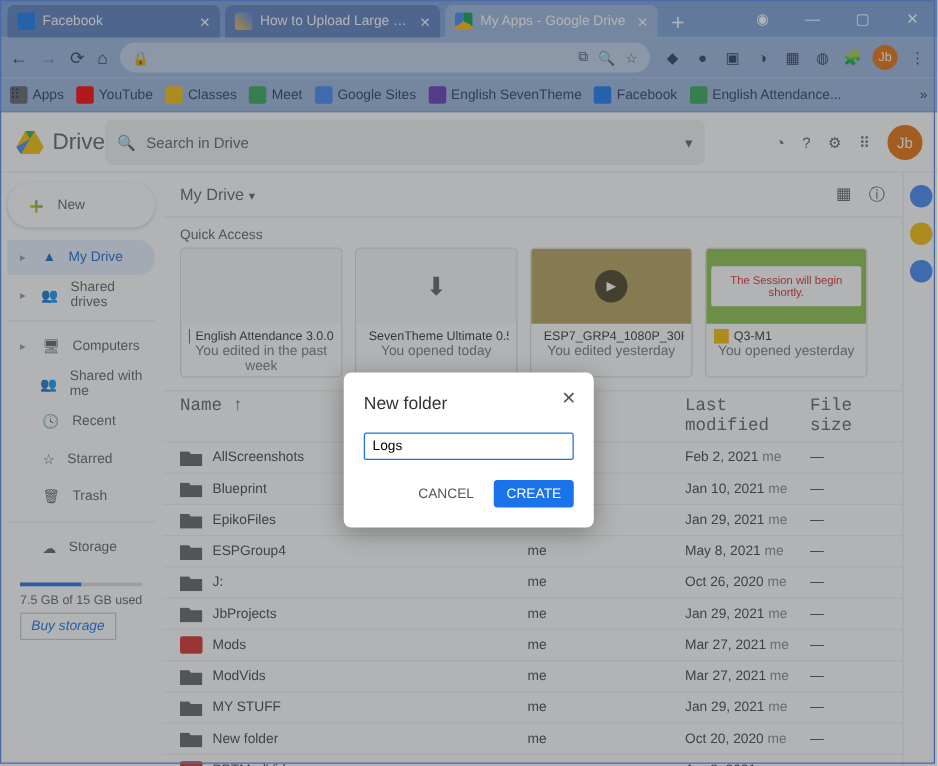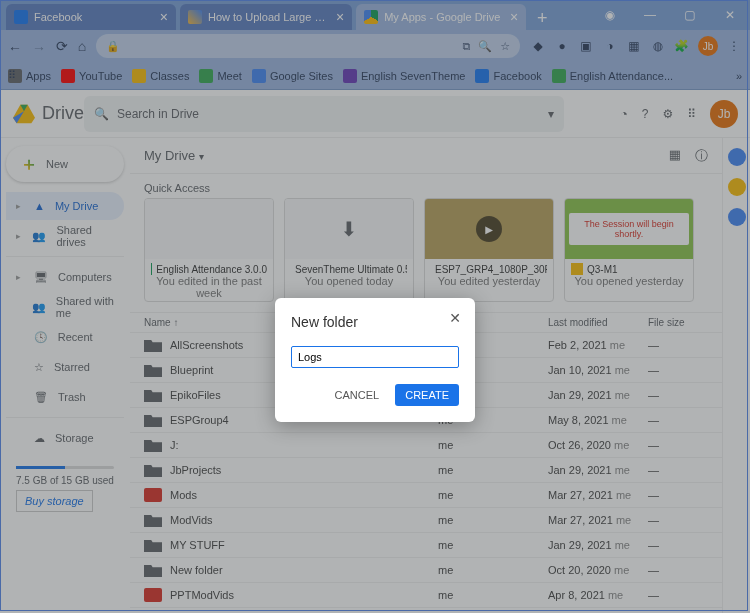--- a/index.html
+++ b/index.html
@@ -49,24 +49,24 @@
   .pathbar { height: 36px; display: flex; align-items: center; padding: 0 14px; color: #5f6368; font-size: 13px; border-bottom: 1px solid #eee; }
   .pathbar .viewicons { margin-left: auto; display: flex; gap: 14px; color: #5f6368; }
   .qalabel { font-size: 11px; color: #5f6368; padding: 8px 14px 4px; }
   .qarow { display: flex; gap: 10px; padding: 0 14px 10px; }
   .qacard { width: 130px; border: 1px solid #ddd; border-radius: 4px; overflow: hidden; }
   .qathumb { height: 60px; background: #f8f9fa; display: flex; align-items: center; justify-content: center; position: relative; font-size: 10px;}
   .qafoot { height: 42px; padding: 4px 6px; }
   .qafoot .t { font-size: 10px; color: #333; white-space: nowrap; overflow: hidden; text-overflow: ellipsis; display: flex; align-items: center; gap: 4px;}
   .qafoot .s { font-size: 11px; color: #777; text-align: center; }
   .ficon { width: 12px; height: 12px; display: inline-block; }
-  .tblhdr { display: flex; padding: 4px 14px; font-size: 10px; color: #5f6368; border-top: 1px solid #eee; }
+  .tblhdr { display: flex; padding: 4px 14px; font-size: 14px; color: #5f6368; border-top: 1px solid #eee; font-family: Liberation Mono, monospace; }
   .col-name { flex: 1; }
   .col-owner { width: 110px; }
-  .col-mod { width: 100px; }
+  .col-mod { width: 100px; margin-left: 16px; }
   .col-size { width: 60px; }
   .row { display: flex; align-items: center; height: 25px; padding: 0 14px; font-size: 11px; color: #444; border-top: 1px solid #f1f1f1; }
   .row .ic { width: 18px; height: 14px; margin-right: 8px; background: #5f6368; }
   .row .ic.folder { background: #5f6368; clip-path: polygon(0 15%, 40% 15%, 48% 30%, 100% 30%, 100% 100%, 0 100%); }
   .row .ic.red { background: #d93025; border-radius: 2px;}
   .rightedge { width: 28px; background: #fff; border-left: 1px solid #eee; display: flex; flex-direction: column; align-items: center; gap: 12px; padding-top: 10px;}
   .rightedge > div { width: 18px; height: 18px; border-radius: 50%; }
   
   .overlay { position: absolute; top: 0; left: 0; width: 750px; height: 613px; background: rgba(60,64,67,.4); display: flex; align-items: center; justify-content: center; }
   .modal { width: 200px; background: #fff; border-radius: 6px; box-shadow: 0 4px 20px rgba(0,0,0,.3); padding: 16px; position: absolute; top: 298px; left: 275px; }

